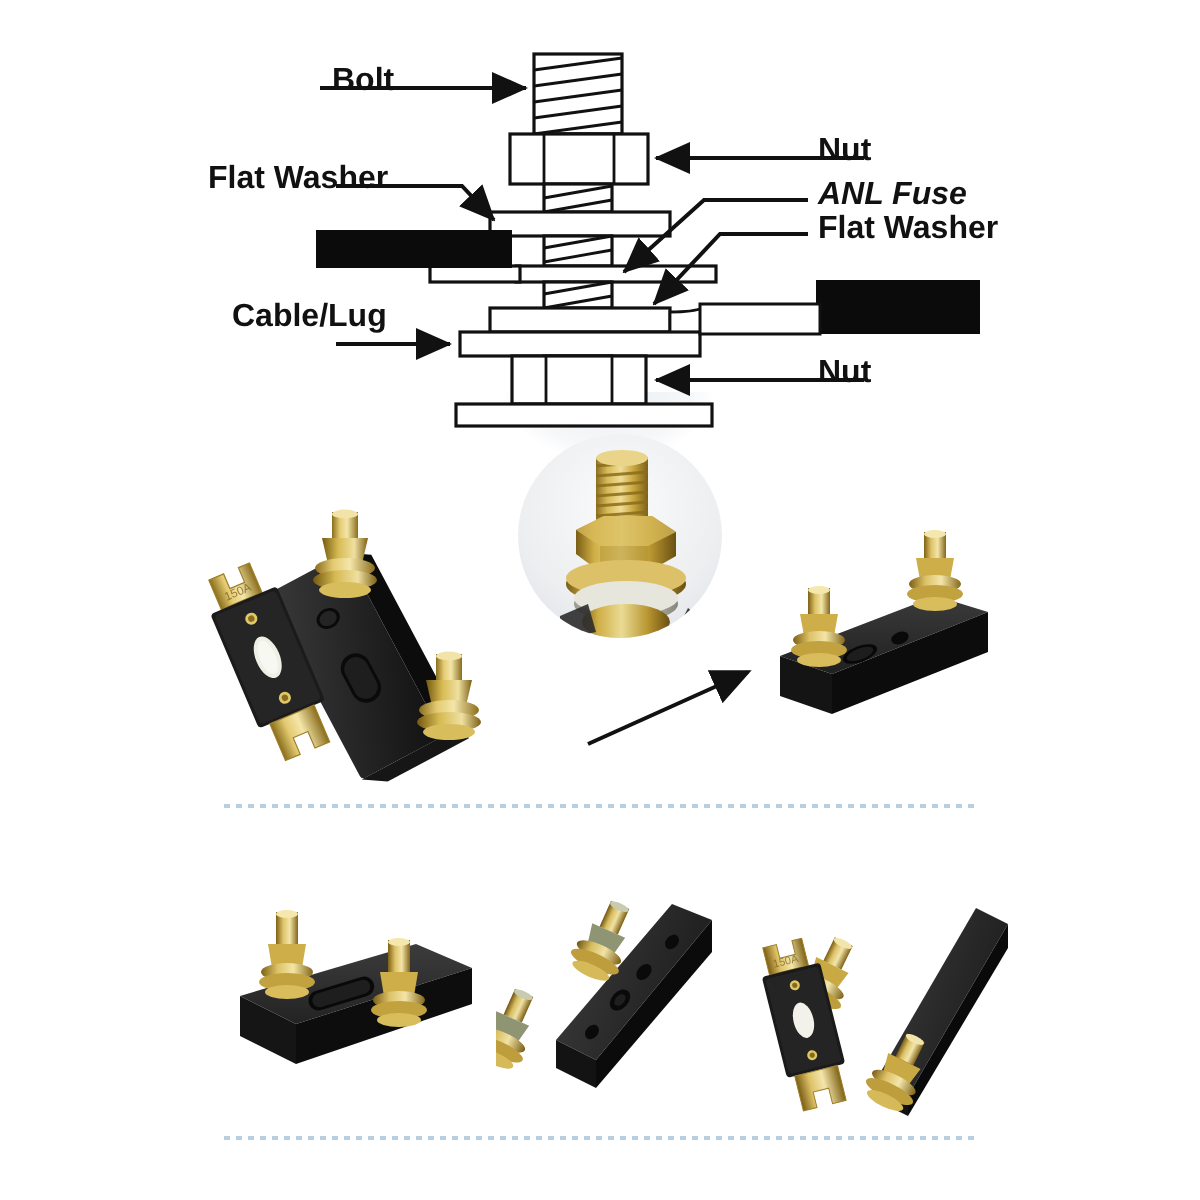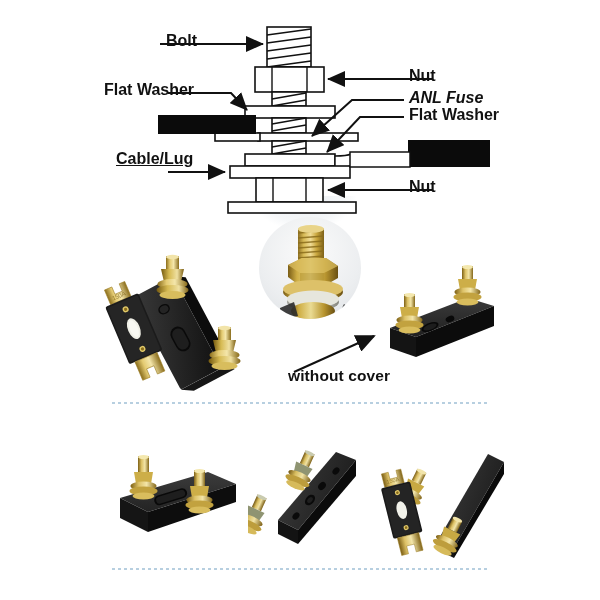--- a/index.html
+++ b/index.html
@@ -149,21 +149,21 @@
         <path d="M404,100 L352,100 L312,136" marker-end="url(#arrH)"></path>
 
         <path d="M404,117 L360,117 L327,152" marker-end="url(#arrH)"></path>
 
         <path d="M432,190 L328,190" marker-end="url(#arrH)"></path>
       </g>
     </svg>
 
     <span class="lbl" style="left:166px;top:32px;font-size:16px;">Bolt</span>
     <span class="lbl" style="left:104px;top:81px;font-size:16px;">Flat Washer</span>
-    <span class="lbl" style="left:116px;top:150px;font-size:16px;text-decoration:underline;">Cable/Lug</span>
+    <span class="lbl" style="left:116px;top:150px;font-size:16px;">Cable/Lug</span>
 
     <span class="lbl" style="left:409px;top:67px;font-size:16px;">Nut</span>
     <span class="lbl" style="left:409px;top:89px;font-size:16px;font-style:italic;">ANL Fuse</span>
     <span class="lbl" style="left:409px;top:106px;font-size:16px;">Flat Washer</span>
     <span class="lbl" style="left:409px;top:178px;font-size:16px;">Nut</span>
   </div>
 
   <div id="closeup">
     <svg width="104" height="104" viewBox="0 0 104 104" xmlns="http://www.w3.org/2000/svg">
       <defs>
@@ -352,21 +352,20 @@
 
   <svg class="abs" style="left:290px;top:330px;" width="100" height="46" xmlns="http://www.w3.org/2000/svg">
     <defs>
       <marker id="arrWC" markerWidth="10" markerHeight="9" refX="9" refY="4.5" orient="auto">
         <path d="M0,0 L10,4.5 L0,9 z" fill="#111"></path>
       </marker>
     </defs>
     <path d="M4,42 L84,6" stroke="#111" stroke-width="2" fill="none" marker-end="url(#arrWC)"></path>
   </svg>
 
-  <div class="lbl" id="wc-caption">without cover</div>
 
   <div class="divider" style="top:402px;"></div>
 
   <div class="photo" style="left:112px;top:446px;">
     <svg width="130" height="100" viewBox="0 0 130 100" xmlns="http://www.w3.org/2000/svg">
       <defs>
         <linearGradient id="blk3" x1="0" y1="0" x2="0" y2="1">
           <stop offset="0%" stop-color="#3c3c3c"></stop>
             <stop offset="100%" stop-color="#232323"></stop>
         </linearGradient>

